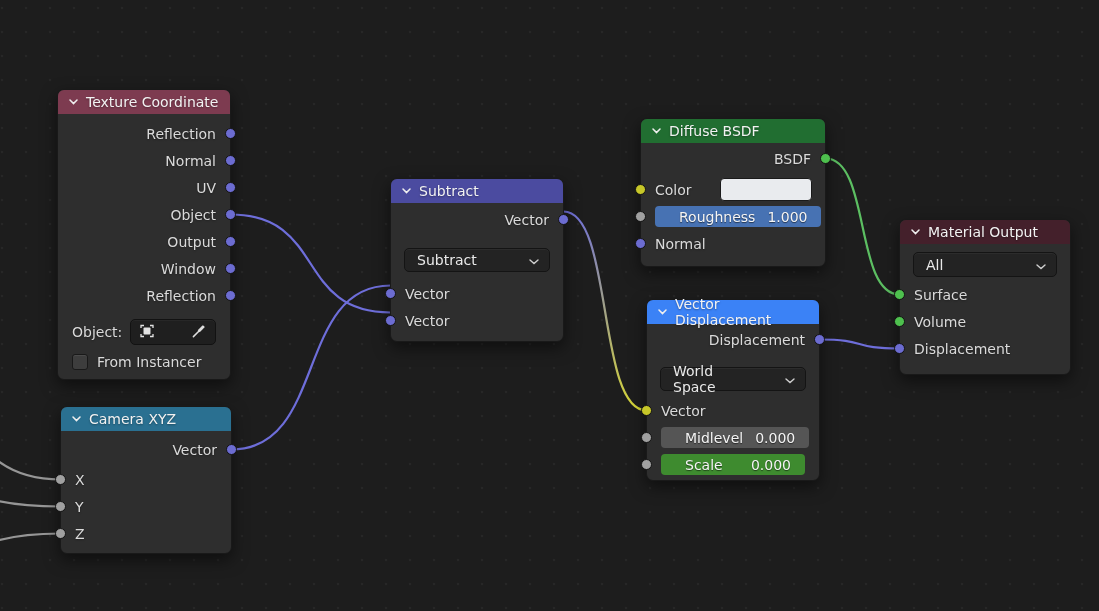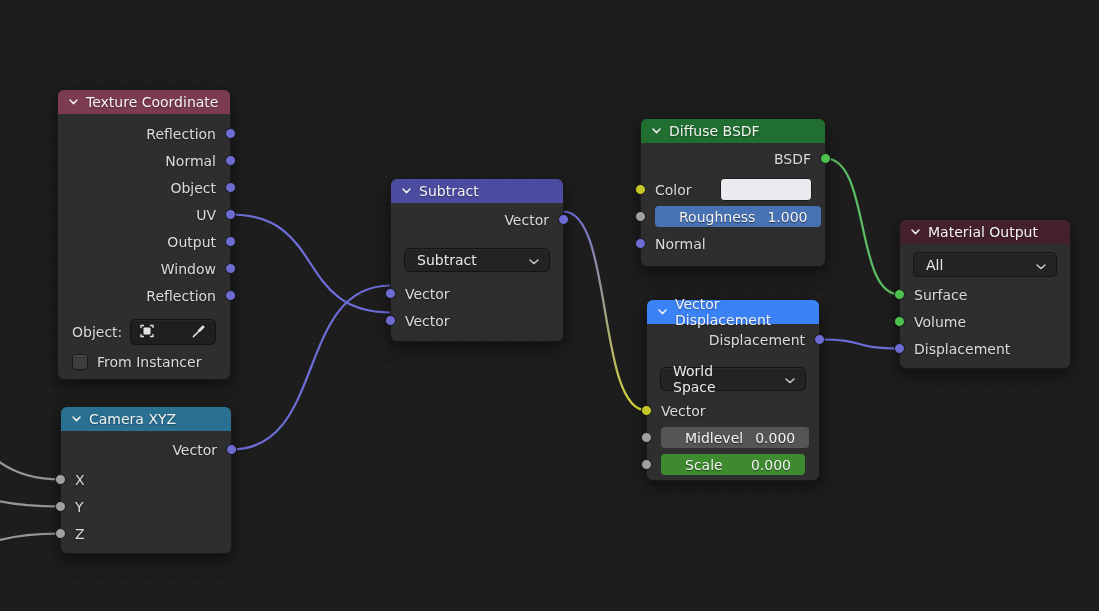--- a/index.html
+++ b/index.html
@@ -70,21 +70,21 @@
   #n-subtract .dropdown{margin-top:15px;}
   #n-subtract .first-in{margin-top:8px;}
   #n-diffuse{left:640px;top:118px;width:184px;}
   #n-diffuse .body{padding:2px 0 9px;}
   #n-diffuse .colorrow{margin-top:4px;padding-right:13px;}
   #n-vectordisp{left:646px;top:299px;width:172px;}
   #n-vectordisp .body{padding:2px 0 2px;}
   #n-vectordisp .dropdown{margin-top:14px;gap:48px;}
   #n-vectordisp .vecrow{margin-top:6px;}
   #n-output{left:899px;top:219px;width:170px;}
-  #n-output .body{padding:0 0 6px;}
+  #n-output .body{padding:0 0 12px;}
   #n-output .dropdown{margin-top:8px;height:23px;}
   #n-output .first-in{margin-top:4px;}
 </style>
 </head>
 <body>
 
 <div id="canvas">
   <svg id="wires" width="1099" height="611">
       <defs id="wiredefs">
         <linearGradient id="lg2" gradientUnits="userSpaceOnUse" x1="563.5" y1="211.5" x2="646.5" y2="410.5">
@@ -114,25 +114,25 @@
     <div class="body">
       <div class="row out">
         <span class="lbl">Reflection</span>
         <span class="socket r" style="background: rgb(108, 108, 209);"></span>
       </div>
       <div class="row out">
         <span class="lbl">Normal</span>
         <span class="socket r" style="background: rgb(108, 108, 209);"></span>
       </div>
       <div class="row out">
+        <span class="lbl">UV</span>
+        <span class="socket r" style="background: rgb(108, 108, 209);"></span>
+      </div>
+      <div class="row out">
         <span class="lbl">Object</span>
-        <span class="socket r" style="background: rgb(108, 108, 209);"></span>
-      </div>
-      <div class="row out">
-        <span class="lbl">UV</span>
         <span class="socket r" style="background: rgb(108, 108, 209);"></span>
       </div>
       <div class="row out">
         <span class="lbl">Output</span>
         <span class="socket r" style="background: rgb(108, 108, 209);"></span>
       </div>
       <div class="row out">
         <span class="lbl">Window</span>
         <span class="socket r" style="background: rgb(108, 108, 209);"></span>
       </div>

